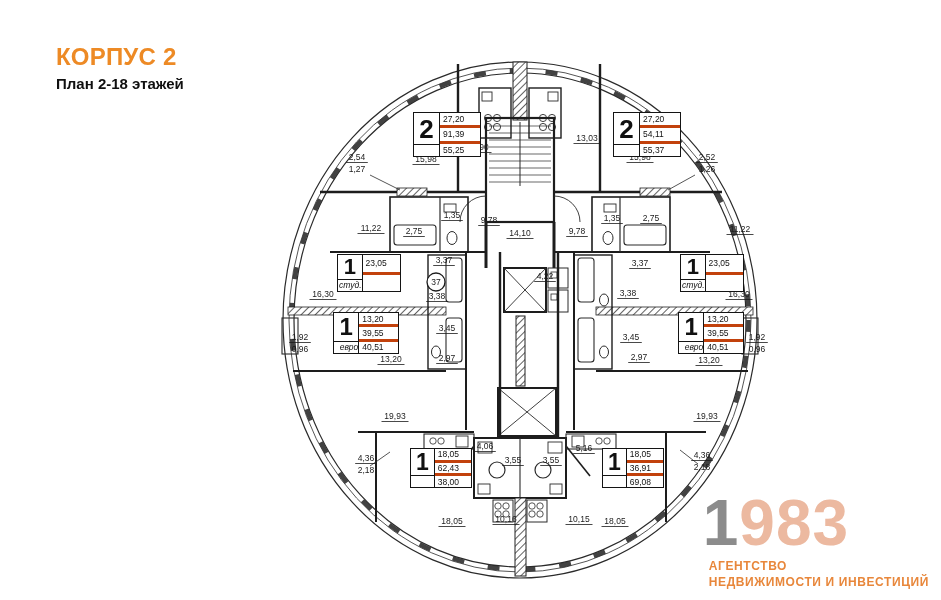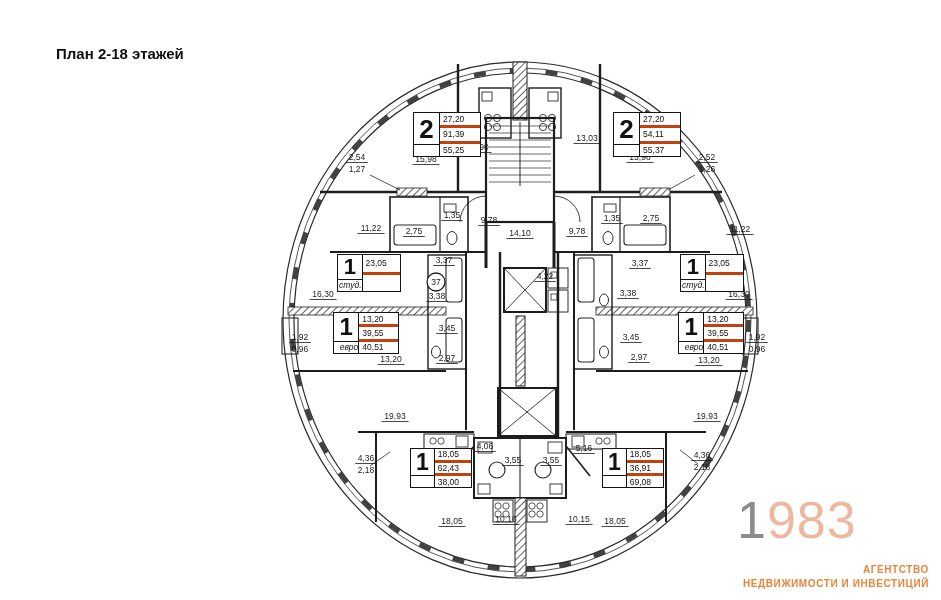--- a/index.html
+++ b/index.html
@@ -7,44 +7,45 @@
     width:941px;height:600px;position:relative;overflow:hidden;
     background:#ffffff;font-family:"Liberation Sans",sans-serif;
   }
   
   .title-block{position:absolute;left:56px;top:42px;line-height:1.25;}
   .title-building{font-size:24px;font-weight:bold;color:#ED8A25;letter-spacing:.2px;}
   .title-section{font-size:21px;font-weight:bold;color:#ED8A25;margin-top:4px;}
   .title-plan{font-size:15px;font-weight:bold;color:#101010;margin-top:3px;text-align:center;}
   
   .logo{position:absolute;right:12px;bottom:4px;line-height:.95;}
-  .logo-year{font-size:52px;font-weight:400;letter-spacing:1px;}
+  .logo-year{font-size:64px;font-weight:700;letter-spacing:1px;}
   .logo-year .lg-gray{color:#8C8C8C;}
   .logo-year .lg-salmon{color:#ECB9A0;}
-  .logo-sub{color:#E8873B;font-size:10px;font-weight:bold;letter-spacing:.6px;margin:18px 0 6px 6px;line-height:1.35;text-align:right;}
+  .logo-sub{color:#E8873B;font-size:12px;font-weight:bold;letter-spacing:.6px;margin:4px 0 6px 6px;line-height:1.35;}
   
   #plan-svg{position:absolute;left:0;top:0;}
   .wall{stroke:#1d1d1d;fill:none;}
   .thin{stroke:#2a2a2a;fill:none;}
   .dim{font-size:8.5px;fill:#1b1b1b;text-anchor:middle;font-family:"Liberation Sans",sans-serif;}
   .dimline{stroke:#1b1b1b;stroke-width:0.8;}
   .callout-text{font-size:8.5px;fill:#1b1b1b;text-anchor:middle;font-family:"Liberation Sans",sans-serif;}
   
   .apt{position:absolute;display:flex;border:1.6px solid #141414;background:#fff;box-sizing:border-box;z-index:5;}
   .apt-num{flex:0 0 38%;border-right:1.4px solid #141414;display:flex;flex-direction:column;}
   .apt-num .n{flex:1;display:flex;align-items:center;justify-content:center;font-weight:600;line-height:1;color:#111;}
   .apt-num .tag{border-top:1.2px solid #141414;font-size:8.5px;font-style:italic;text-align:right;color:#111;height:11px;line-height:11px;overflow:hidden;}
   .apt-areas{flex:1;display:flex;flex-direction:column;}
   .apt-areas .a{flex:1;display:flex;align-items:center;padding-left:3px;font-size:8.5px;color:#111;border-bottom:3px solid #c2410c;}
   .apt-areas .a.last{border-bottom:none;}
 </style>
 </head>
 <body>
 
 <div class="title-block">
+  <div class="title-building">КОРПУС 2</div>
   <div class="title-plan">План 2-18 этажей</div>
 </div>
 
 <svg id="plan-svg" width="941" height="600" viewBox="0 0 941 600">
   <defs>
     <pattern id="hatch" width="5" height="5" patternUnits="userSpaceOnUse" patternTransform="rotate(45)">
       <rect width="5" height="5" fill="#ffffff"></rect>
       <line x1="0" y1="0" x2="0" y2="5" stroke="#3a3a3a" stroke-width="1.6"></line>
     </pattern>
   </defs>

